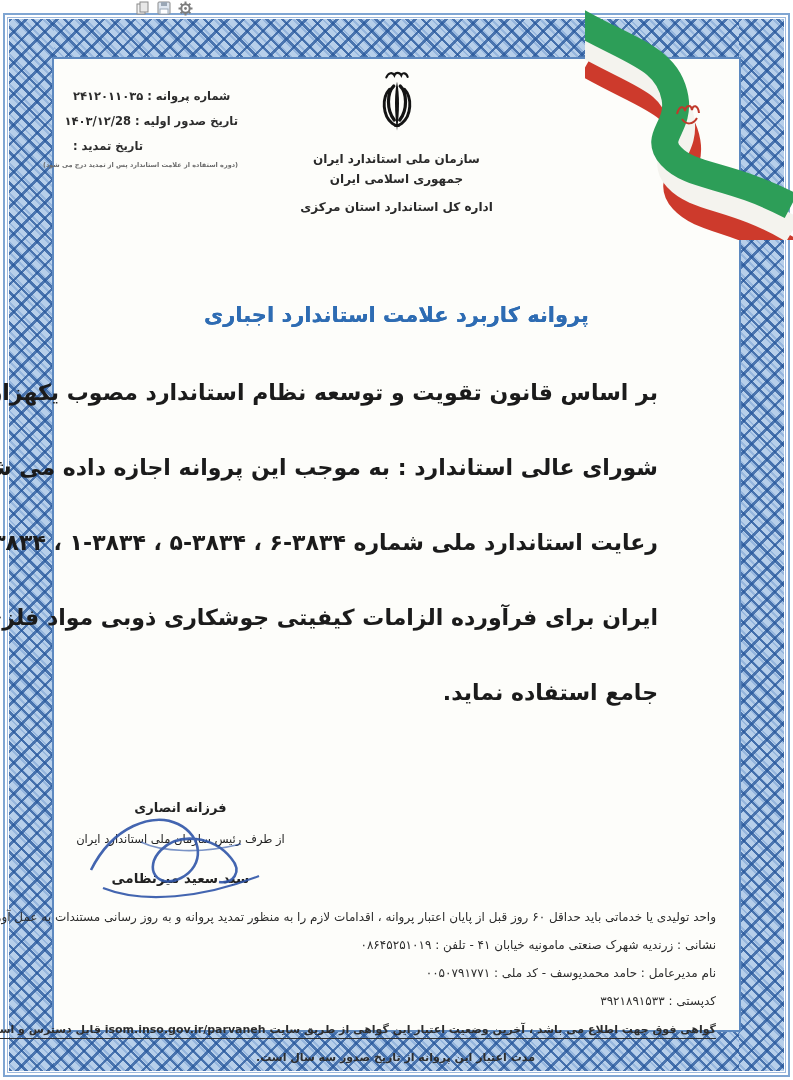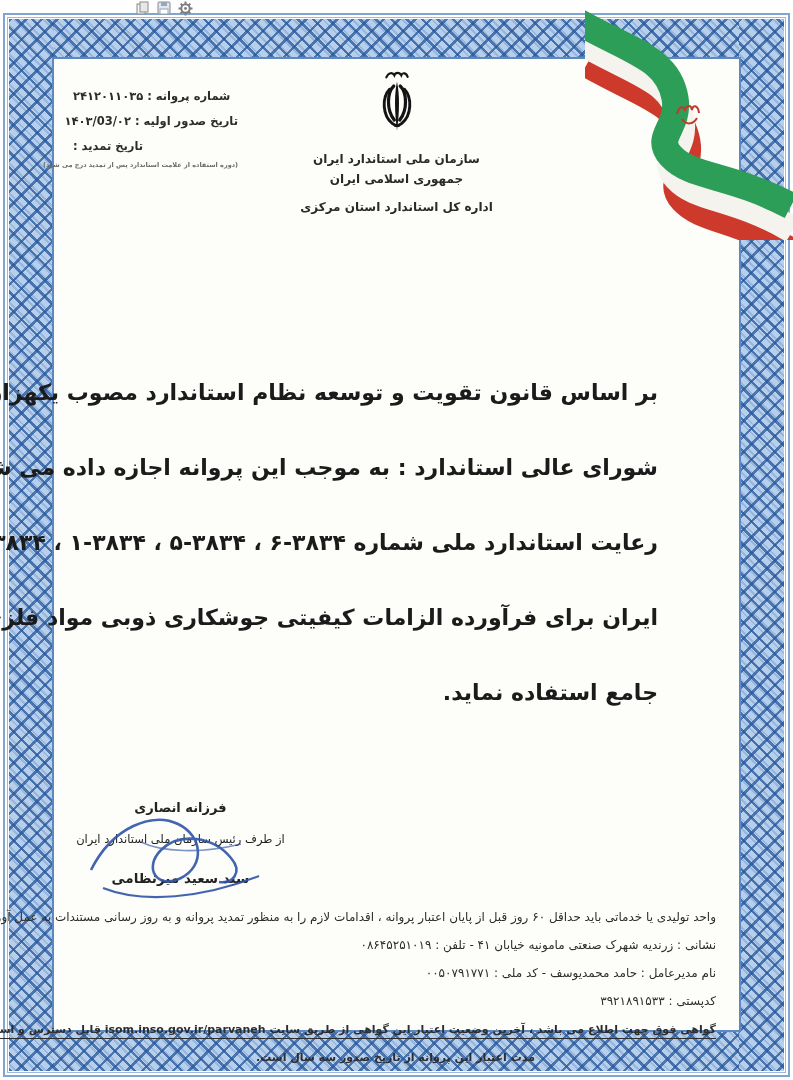--- a/index.html
+++ b/index.html
@@ -130,41 +130,42 @@
     <g stroke="#c0392b" stroke-width="2" fill="none">
       <path d="M92,114 C94,106 99,105 100,111 C101,105 106,104 107,110 C108,104 113,105 114,113"></path>
       <path d="M97,119 C101,125 108,125 112,118"></path>
     </g>
   </svg>
 
   <div class="paper">
 
     <div class="license-info">
       <div>شماره پروانه : ۲۴۱۲۰۱۱۰۳۵</div>
-      <div>تاریخ صدور اولیه : ۱۴۰۳/03/۰۲</div>
+      <div>تاریخ صدور اولیه : ۱۴۰۳/۱۲/28</div>
       <div>تاریخ تمدید :</div>
       <div class="renewal-note">(دوره استفاده از علامت استاندارد پس از تمدید درج می شود)</div>
     </div>
 
     <div class="center-head">
       <span class="emblem">
         <svg width="54" height="64" viewBox="0 0 100 120">
           <path d="M30,14 C34,4 42,4 45,10 C47,4 55,4 58,10 C60,4 68,5 70,13" fill="none" stroke="#141414" stroke-width="4" stroke-linecap="round"></path>
           <path d="M50,22 C55,45 55,75 50,114 C45,75 45,45 50,22 Z" fill="#141414"></path>
           <path d="M44,30 C31,42 30,76 45,94" stroke="#141414" stroke-width="6" fill="none" stroke-linecap="round"></path>
           <path d="M56,30 C69,42 70,76 55,94" stroke="#141414" stroke-width="6" fill="none" stroke-linecap="round"></path>
           <path d="M36,36 C21,52 23,86 41,100 C45,103 50,105 53,104" stroke="#141414" stroke-width="5.5" fill="none" stroke-linecap="round"></path>
           <path d="M64,36 C79,52 77,86 59,100 C55,103 50,105 47,104" stroke="#141414" stroke-width="5.5" fill="none" stroke-linecap="round"></path>
         </svg>
       </span>
       <div class="hline">سازمان ملی استاندارد ایران</div>
       <div class="hline first">جمهوری اسلامی ایران</div>
       <div class="hline">اداره کل استاندارد استان مرکزی</div>
     </div>
 
+    <div class="doc-title">پروانه کاربرد علامت استاندارد اجباری</div>
 
     <div class="doc-body">
       <div class="bline">بر اساس قانون تقویت و توسعه نظام استاندارد مصوب یکهزار و سیصد و نود و شش و در اجرای مصوبات</div>
       <div class="bline">شورای عالی استاندارد : به موجب این پروانه اجازه داده می شود ، واحد تولیدی سامان دژ پارس با</div>
       <div class="bline">رعایت استاندارد ملی شماره ۳۸۳۴-۶ ، ۳۸۳۴-۵ ، ۳۸۳۴-۱ ، ۳۸۳۴-۲ از علامت استاندارد</div>
       <div class="bline">ایران برای فرآورده الزامات کیفیتی جوشکاری ذوبی مواد فلزی - قسمت دوم - الزامات کیفیتی</div>
       <div class="bline last">جامع استفاده نماید.</div>
     </div>
 
     <div class="sig-block">

